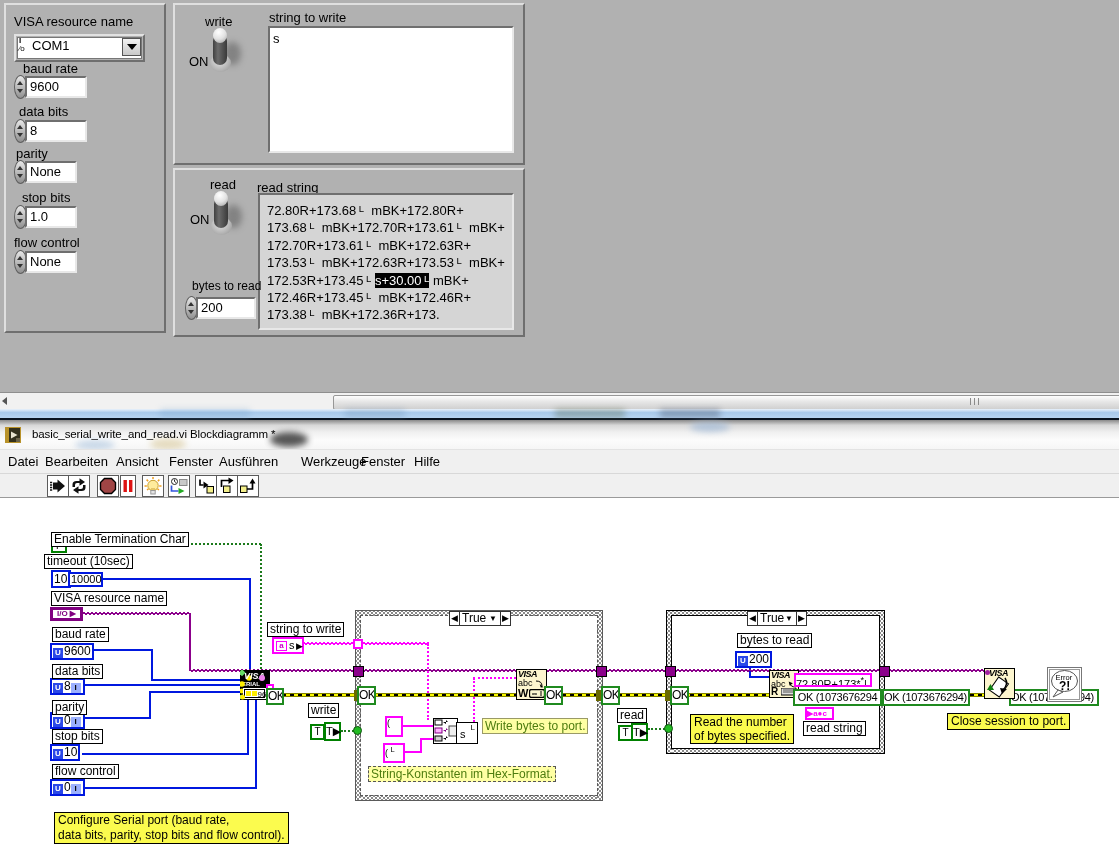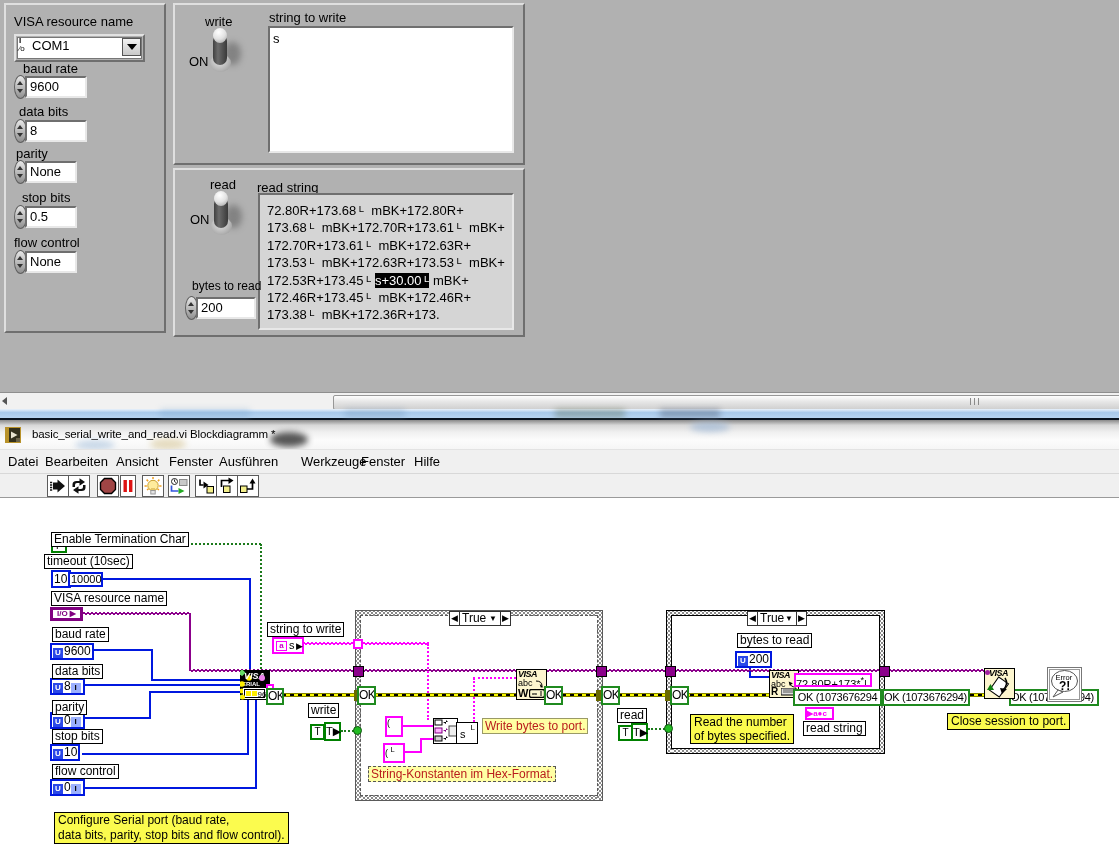--- a/index.html
+++ b/index.html
@@ -41,21 +41,21 @@
 #menu{left:0;top:449px;width:1119px;height:23px;background:#f0f0f0;border-top:1px solid #e3e3e3;padding-left:28px;}
 #menu span{position:absolute;top:4px;font-size:13px;color:#000;}
 #tools{left:0;top:473px;width:1119px;height:23px;background:#f0f0f0;border-top:1px solid #d8d8d8;border-bottom:2px solid #9a9a9a;}
 .tbtn{position:absolute;top:1px;width:20px;height:20px;background:#fff;border:1px solid #5a5a5a;}
 
 #bd{left:0;top:498px;width:1119px;height:354px;background:#fff;}
 .lbl{position:absolute;background:#fff;border:1px solid #000;font-size:12px;color:#000;
  white-space:nowrap;padding:0 2px;line-height:13px;height:13px;}
 .note{position:absolute;background:#fbfb4e;border:1px solid #000;font-size:12px;color:#000;
  white-space:nowrap;padding:0 3px;line-height:15px;overflow:hidden;}
-.tip{position:absolute;background:#ffffa4;border:1px solid #9a9a66;font-size:12px;color:#b91c1c;
+.tip{position:absolute;background:#ffffa4;border:1px solid #9a9a66;font-size:12px;color:#4d7c0f;
  white-space:nowrap;padding:0 2px;line-height:14px;}
 .okp{position:absolute;background:#fff;border:2px solid #1f8a1f;font-size:12px;color:#000;letter-spacing:-0.6px;
  white-space:nowrap;line-height:15px;padding:0;overflow:hidden;text-align:center;}
 .wb{position:absolute;background:#0018df;}
 .wp{position:absolute;background:#8b008b;}
 .wpz{position:absolute;height:3px;background-image:repeating-linear-gradient(90deg,#8b008b 0 2px,rgba(0,0,0,0) 2px 4px),repeating-linear-gradient(90deg,rgba(0,0,0,0) 0 2px,#8b008b 2px 4px);background-size:100% 2px,100% 2px;background-position:0 0,0 1px;background-repeat:no-repeat,no-repeat;}
 .wkz{position:absolute;height:3px;background-image:repeating-linear-gradient(90deg,#ff00ff 0 2px,rgba(0,0,0,0) 2px 4px),repeating-linear-gradient(90deg,rgba(0,0,0,0) 0 2px,#ff00ff 2px 4px);background-size:100% 2px,100% 2px;background-position:0 0,0 1px;background-repeat:no-repeat,no-repeat;}
 .wk{position:absolute;background:#ff00ff;}
 .gdh{position:absolute;border-top:2px dotted #1b7a1b;}
 .gdv{position:absolute;border-left:2px dotted #1b7a1b;}
@@ -91,21 +91,21 @@
  <div class="spin" style="left:14px;top:75px;"></div>
  <div class="sunk" style="left:25px;top:76px;width:55px;height:17px;font-size:13px;padding:1px 0 0 3px;">9600</div>
  <div class="tx" style="left:19px;top:104px;">data bits</div>
  <div class="spin" style="left:14px;top:119px;"></div>
  <div class="sunk" style="left:25px;top:120px;width:55px;height:17px;font-size:13px;padding:1px 0 0 3px;">8</div>
  <div class="tx" style="left:16px;top:146px;">parity</div>
  <div class="spin" style="left:14px;top:160px;"></div>
  <div class="sunk" style="left:25px;top:161px;width:45px;height:17px;font-size:13px;padding:1px 0 0 3px;">None</div>
  <div class="tx" style="left:22px;top:190px;">stop bits</div>
  <div class="spin" style="left:14px;top:205px;"></div>
- <div class="sunk" style="left:25px;top:206px;width:45px;height:17px;font-size:13px;padding:1px 0 0 3px;">0.5</div>
+ <div class="sunk" style="left:25px;top:206px;width:45px;height:17px;font-size:13px;padding:1px 0 0 3px;">1.0</div>
  <div class="tx" style="left:14px;top:235px;">flow control</div>
  <div class="spin" style="left:14px;top:250px;"></div>
  <div class="sunk" style="left:25px;top:251px;width:45px;height:17px;font-size:13px;padding:1px 0 0 3px;">None</div>
 
  <div class="panel" style="left:173px;top:3px;width:348px;height:158px;"></div>
  <div class="tx" style="left:205px;top:14px;">write</div>
  <div class="tog" style="left:209px;top:28px;">
       <div class="sh"></div>
       <div class="base"></div>
       <div class="lev"></div>

